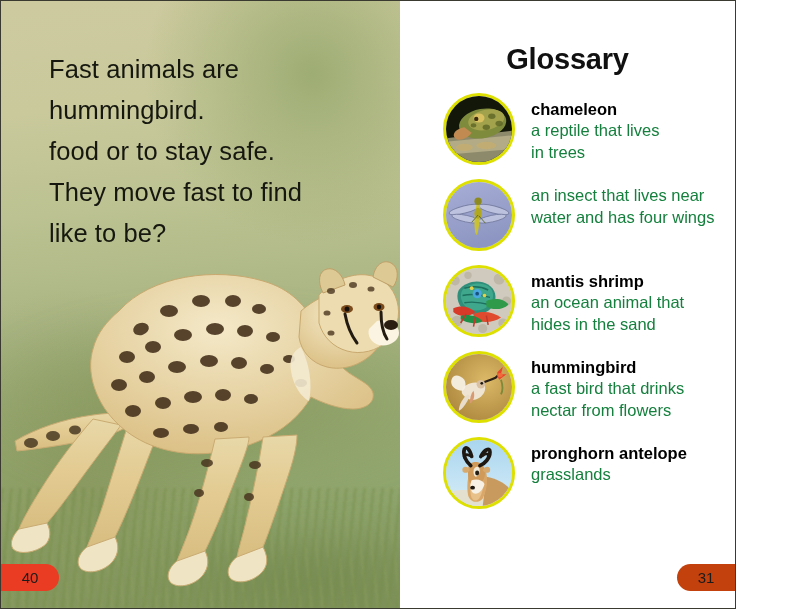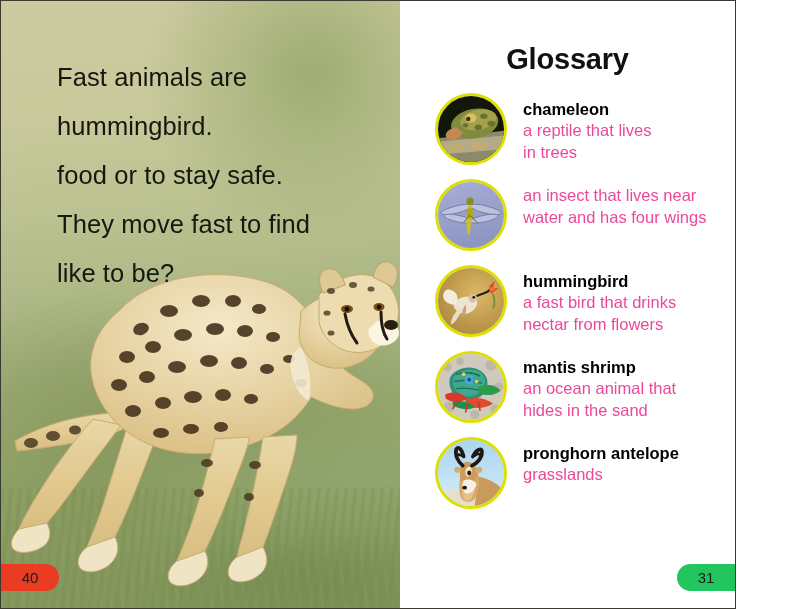--- a/index.html
+++ b/index.html
@@ -41,57 +41,57 @@
       repeating-linear-gradient(84deg, rgba(150,165,98,.35) 0 2px, rgba(0,0,0,0) 2px 11px),
       linear-gradient(180deg, rgba(0,0,0,0), rgba(120,138,78,.35));
     filter:blur(1.2px);
   }
 
   .page-text {
     position:absolute; left:40px; top:44px; width:330px;
     font-size:25.5px; line-height:33px; color:#16170f;
     letter-spacing:.1px;
   }
-  .page-text p { margin:16px; }
+  .page-text p { margin:8px; }
 
   
   .cheetah { position:absolute; left:0; top:250px; width:400px; height:359px; }
   .cheetah svg { display:block; width:100%; height:100%; }
 
   
   .page-right {
     position:relative; width:336px; height:609px; background:#fff; overflow:hidden;
     border:1px solid #3a3a30;
     border-left:none;
   }
   .glossary-title {
     text-align:center; font-weight:bold; font-size:29px; color:#111;
     margin-top:42px; letter-spacing:-.2px;
   }
-  .entries { margin-top:17px; }
+  .entries { margin-top:17px;padding-left:8px; }
   .entry { position:relative; display:flex; align-items:flex-start; padding:0 0 0 35px; }
   .entry + .entry { margin-top:14px; }
   .thumb {
     flex:0 0 auto; width:72px; height:72px; border-radius:50%;
     border:3px solid #dde000; overflow:hidden; position:relative;
     background:#ddd;
   }
   .thumb svg { display:block; width:100%; height:100%; }
   .entry-text { margin-left:16px; padding-top:6px; }
   .term { font-weight:bold; font-size:16.5px; color:#000; line-height:21px; }
-  .def { font-size:16.5px; color:#ec4899; line-height:21.5px; }
+  .def { font-size:16.5px; color:#15803d; line-height:21.5px; }
 
   
   .folio {
     position:absolute; bottom:17px; height:27px; width:58px;
     background:#ea3c22; color:#1b1b1b; font-size:15px;
     display:flex; align-items:center; justify-content:center;
   }
   .folio-left  { left:0;  border-radius:0 14px 14px 0; }
-  .folio-right { right:0; background:#22c55e; border-radius:14px 0 0 14px; }
+  .folio-right { right:0; background:#c2410c; border-radius:14px 0 0 14px; }
 </style>
 </head>
 <body>
 
 <div class="spread">
 
   <div class="page-left">
     <div class="photo"></div>
     <div class="photo-blur-a"></div>
     <div class="photo-blur-b"></div>
@@ -306,20 +306,66 @@
         </div>
         <div class="entry-text">
           <div class="def">an insect that lives near</div>
           <div class="def">water and has four wings</div>
         </div>
       </div>
 
       <div class="entry">
         <div class="thumb">
           <svg viewBox="0 0 72 72" xmlns="http://www.w3.org/2000/svg">
+            <rect width="72" height="72" fill="#cfcabd"></rect>
+            <g fill="#b9b2a2" opacity=".8">
+              <circle cx="10" cy="14" r="5"></circle>
+                <circle cx="24" cy="8" r="4"></circle>
+              <circle cx="58" cy="12" r="6"></circle>
+                <circle cx="66" cy="36" r="5"></circle>
+              <circle cx="12" cy="58" r="6"></circle>
+                <circle cx="40" cy="66" r="5"></circle>
+              <circle cx="62" cy="60" r="5"></circle>
+            </g>
+            <path d="M14,24 C22,14 36,12 46,18 C54,23 56,32 52,40
+                     C46,50 32,54 22,48 C14,43 10,32 14,24 Z" fill="#2f8f7a"></path>
+            <path d="M18,24 C26,16 38,15 46,20 C52,24 53,32 49,38
+                     C44,46 32,49 24,44 C17,40 14,30 18,24 Z" fill="#3fa88c"></path>
+            <g stroke="#1d6f5e" stroke-width="1.6" fill="none">
+              <path d="M20,22 C28,20 38,20 46,24"></path>
+              <path d="M18,30 C28,28 38,29 48,32"></path>
+              <path d="M20,38 C30,36 40,38 48,40"></path>
+            </g>
+            <circle cx="34" cy="28" r="5" fill="#4aa8e0"></circle>
+            <circle cx="34" cy="28" r="2" fill="#17527a"></circle>
+            <path d="M8,44 C16,40 26,42 32,48 C26,54 14,54 8,48 Z" fill="#d83a2a"></path>
+            <path d="M30,50 C40,46 52,48 60,54 C52,60 38,60 30,56 Z" fill="#e04a2e"></path>
+            <path d="M44,36 C54,32 64,34 68,40 C62,46 50,46 44,42 Z" fill="#2f9a4a"></path>
+            <path d="M16,52 C24,50 34,52 40,58 C32,62 22,60 16,56 Z" fill="#1f8f46"></path>
+            <g stroke="#c0392b" stroke-width="1.6">
+              <path d="M22,50 L16,60"></path>
+                <path d="M32,54 L30,64"></path>
+                <path d="M44,52 L46,62"></path>
+            </g>
+            <g fill="#e8d24a">
+              <circle cx="28" cy="22" r="2"></circle>
+                <circle cx="42" cy="30" r="2"></circle>
+            </g>
+          </svg>
+        </div>
+        <div class="entry-text">
+          <div class="term">mantis shrimp</div>
+          <div class="def">an ocean animal that</div>
+          <div class="def">hides in the sand</div>
+        </div>
+      </div>
+
+      <div class="entry">
+        <div class="thumb">
+          <svg viewBox="0 0 72 72" xmlns="http://www.w3.org/2000/svg">
             <defs>
               <radialGradient id="hbbg" cx="60%" cy="40%" r="75%">
                 <stop offset="0%" stop-color="#dcb968"></stop>
                 <stop offset="100%" stop-color="#a8833a"></stop>
               </radialGradient>
             </defs>
             <rect width="72" height="72" fill="url(#hbbg)"></rect>
             <path d="M22,34 C28,30 36,30 42,34 C44,38 42,44 36,48
                      C30,52 22,50 18,44 C16,40 18,36 22,34 Z" fill="#efe3d2"></path>
             <path d="M20,28 C14,22 8,22 6,28 C4,34 10,40 18,40 C22,38 22,32 20,28 Z" fill="#f6efe4" opacity=".95"></path>
@@ -332,66 +378,20 @@
               <path d="M56,20 L62,14 L60,22 L66,22 L58,28 L56,24 Z"></path>
               <ellipse cx="59" cy="23" rx="3" ry="2.4" fill="#f06a3a"></ellipse>
             </g>
             <path d="M60,28 C62,34 62,40 60,44" stroke="#7d8a3a" stroke-width="2" fill="none"></path>
           </svg>
         </div>
         <div class="entry-text">
           <div class="term">hummingbird</div>
           <div class="def">a fast bird that drinks</div>
           <div class="def">nectar from flowers</div>
-        </div>
-      </div>
-
-      <div class="entry">
-        <div class="thumb">
-          <svg viewBox="0 0 72 72" xmlns="http://www.w3.org/2000/svg">
-            <rect width="72" height="72" fill="#cfcabd"></rect>
-            <g fill="#b9b2a2" opacity=".8">
-              <circle cx="10" cy="14" r="5"></circle>
-                <circle cx="24" cy="8" r="4"></circle>
-              <circle cx="58" cy="12" r="6"></circle>
-                <circle cx="66" cy="36" r="5"></circle>
-              <circle cx="12" cy="58" r="6"></circle>
-                <circle cx="40" cy="66" r="5"></circle>
-              <circle cx="62" cy="60" r="5"></circle>
-            </g>
-            <path d="M14,24 C22,14 36,12 46,18 C54,23 56,32 52,40
-                     C46,50 32,54 22,48 C14,43 10,32 14,24 Z" fill="#2f8f7a"></path>
-            <path d="M18,24 C26,16 38,15 46,20 C52,24 53,32 49,38
-                     C44,46 32,49 24,44 C17,40 14,30 18,24 Z" fill="#3fa88c"></path>
-            <g stroke="#1d6f5e" stroke-width="1.6" fill="none">
-              <path d="M20,22 C28,20 38,20 46,24"></path>
-              <path d="M18,30 C28,28 38,29 48,32"></path>
-              <path d="M20,38 C30,36 40,38 48,40"></path>
-            </g>
-            <circle cx="34" cy="28" r="5" fill="#4aa8e0"></circle>
-            <circle cx="34" cy="28" r="2" fill="#17527a"></circle>
-            <path d="M8,44 C16,40 26,42 32,48 C26,54 14,54 8,48 Z" fill="#d83a2a"></path>
-            <path d="M30,50 C40,46 52,48 60,54 C52,60 38,60 30,56 Z" fill="#e04a2e"></path>
-            <path d="M44,36 C54,32 64,34 68,40 C62,46 50,46 44,42 Z" fill="#2f9a4a"></path>
-            <path d="M16,52 C24,50 34,52 40,58 C32,62 22,60 16,56 Z" fill="#1f8f46"></path>
-            <g stroke="#c0392b" stroke-width="1.6">
-              <path d="M22,50 L16,60"></path>
-                <path d="M32,54 L30,64"></path>
-                <path d="M44,52 L46,62"></path>
-            </g>
-            <g fill="#e8d24a">
-              <circle cx="28" cy="22" r="2"></circle>
-                <circle cx="42" cy="30" r="2"></circle>
-            </g>
-          </svg>
-        </div>
-        <div class="entry-text">
-          <div class="term">mantis shrimp</div>
-          <div class="def">an ocean animal that</div>
-          <div class="def">hides in the sand</div>
         </div>
       </div>
 
       <div class="entry">
         <div class="thumb">
           <svg viewBox="0 0 72 72" xmlns="http://www.w3.org/2000/svg">
             <defs>
               <linearGradient id="phbg" x1="0" y1="0" x2="0" y2="1">
                 <stop offset="0%" stop-color="#a9d6ef"></stop>
                 <stop offset="100%" stop-color="#d6ecf7"></stop>

